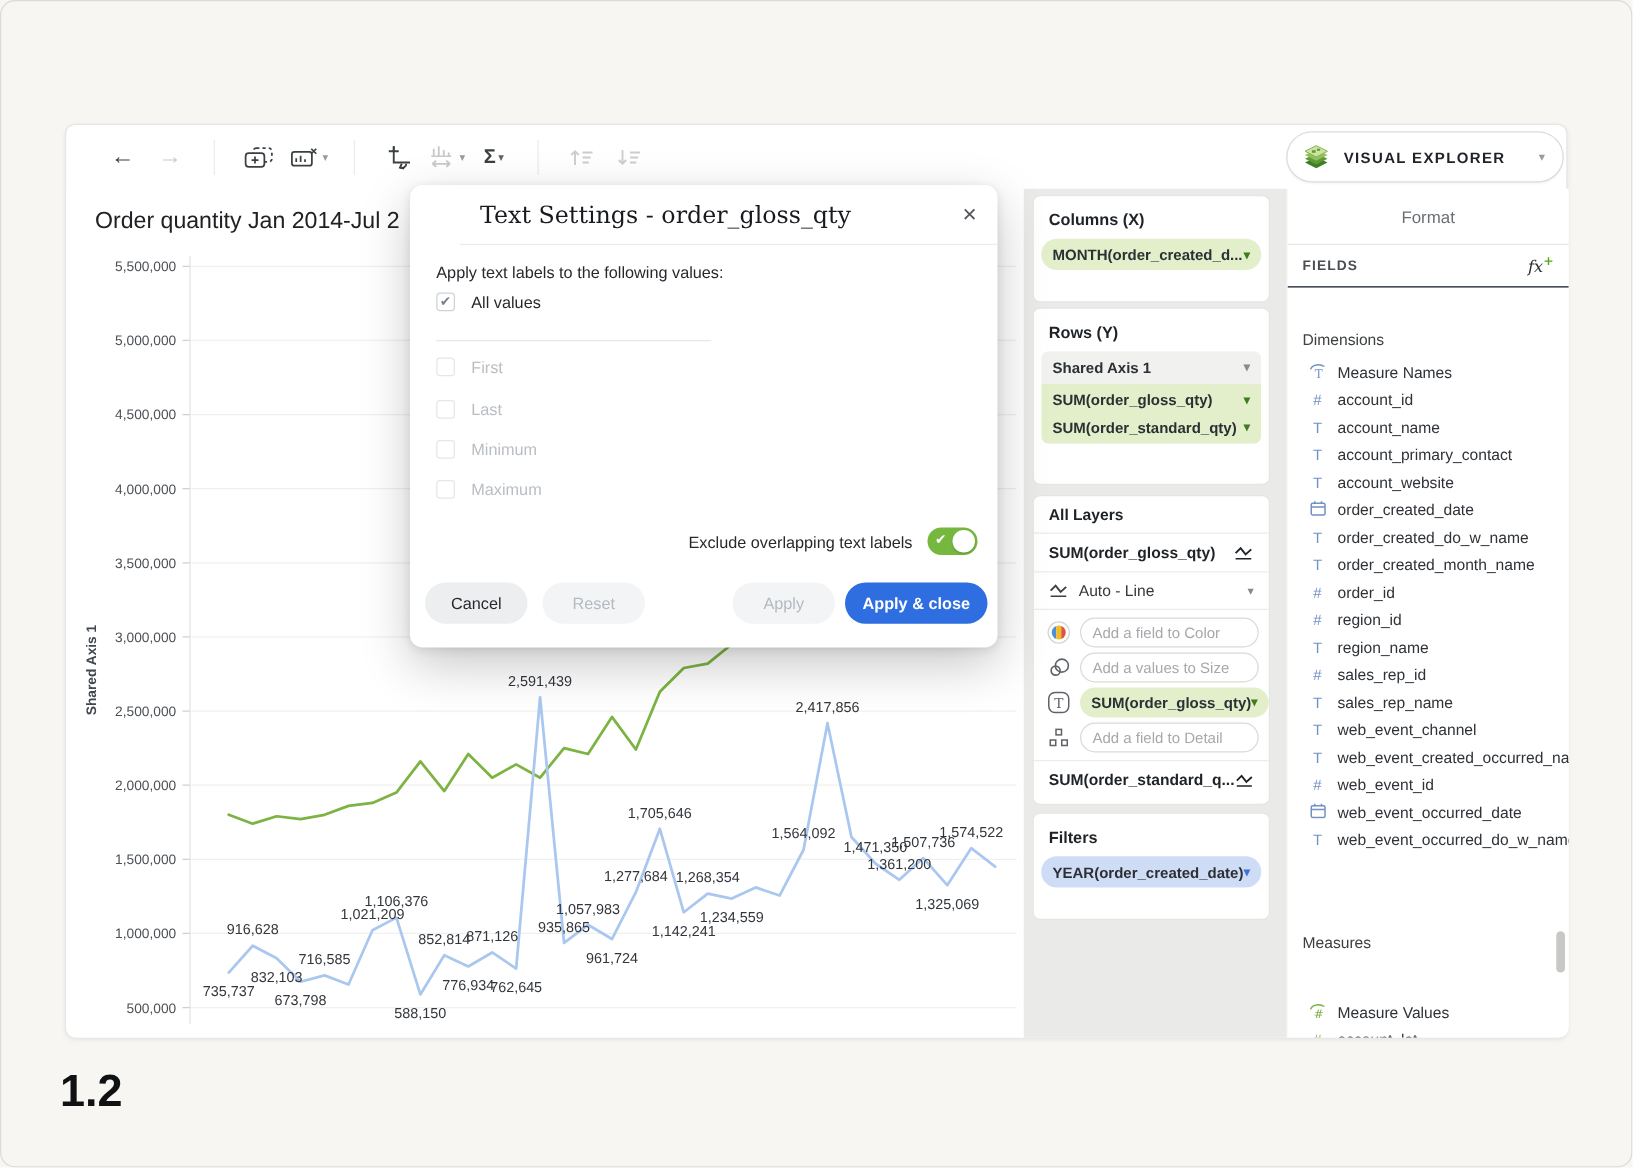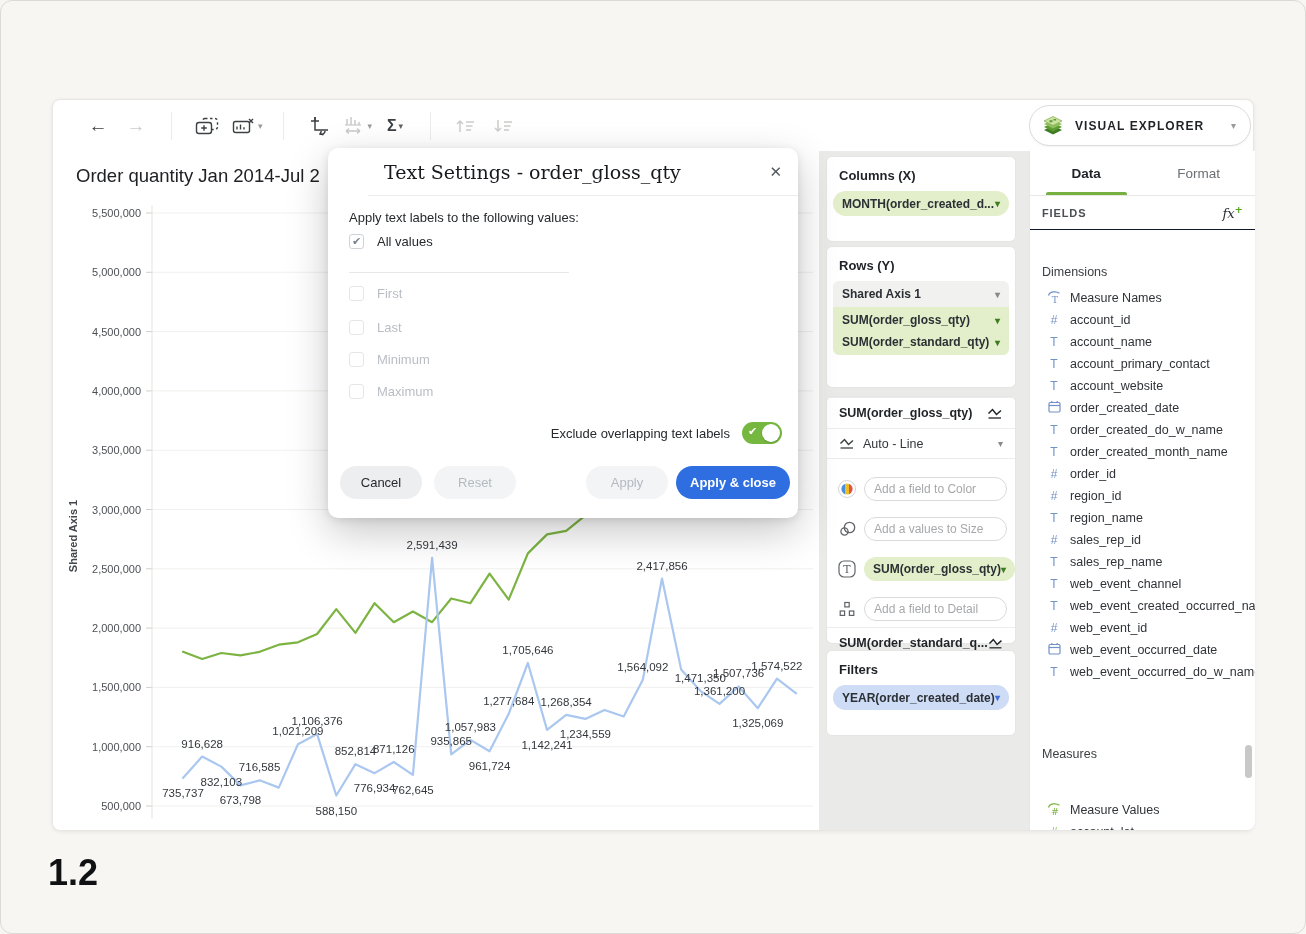--- a/index.html
+++ b/index.html
@@ -43,21 +43,21 @@
   .axis-green { background:#e3efca; padding:2px 0; }
   .axis-row { display:flex; align-items:center; height:22px; padding:0 9px; font-size:12px; font-weight:bold; color:#2b3034; cursor:pointer; }
   .axis-row .pchev { margin-left:auto; font-size:10px; color:#3e7d1f; }
 
   
   .lay-row { display:flex; align-items:center; height:31px; padding:0 12px; font-size:12.5px; font-weight:bold; color:#1f2327; }
   .lay-row.bordered { border-top:1px solid #ececea; }
   .spark { margin-left:auto; }
   .mark-row { display:flex; align-items:center; height:31px; padding:0 12px; border-top:1px solid #ececea; border-bottom:1px solid #ececea; font-size:12.5px; color:#33373b; cursor:pointer; }
   .mark-row .pchev { margin-left:auto; font-size:10px; color:#8a8a88; }
-  .field-drop { display:flex; align-items:center; padding:2px 8px;margin-top:12px; }
+  .field-drop { display:flex; align-items:center; padding:2px 8px; }
   .fd-icon { width:24px; height:24px; display:flex; align-items:center; justify-content:center; margin-right:5px; color:#5f6368; flex:none; }
   .fd-input { flex:1; height:24px; border:1px solid #dadad8; border-radius:12px; display:flex; align-items:center; padding:0 9px; font-size:12px; color:#a6a8ab; background:#fff; }
   .fd-pill { flex:1; height:24px; border-radius:12px; background:#e3efca; display:flex; align-items:center; padding:0 9px; font-size:12px; font-weight:bold; color:#2b3034; cursor:pointer; }
   .fd-pill .pchev { margin-left:auto; font-size:10px; color:#3e7d1f; }
 
   
   .fields-panel { position:absolute; left:976px; top:51px; width:226px; bottom:0; background:#fff; border-left:1px solid #e6e6e4; border-radius:0 0 8px 0; overflow:hidden; }
   .tabs { position:absolute; left:0; top:0; right:0; height:45px; display:flex; border-bottom:1px solid #e8e8e6; }
   .tab { flex:1; display:flex; align-items:center; justify-content:center; font-size:13.5px; color:#6a6f73; cursor:pointer; position:relative; }
   .tab.active { color:#1f2327; font-weight:bold; }
@@ -271,20 +271,23 @@
           </div>
           <div class="axis-row">
             <span>SUM(order_standard_qty)</span>
             <span class="pchev">▾</span>
           </div>
         </div>
       </div>
     </div>
 
     <div class="panel" style="top:246px; height:246px;">
+      <div class="lay-row" style="height:29px">
+        <span>All Layers</span>
+      </div>
       <div class="lay-row bordered">
         <span>SUM(order_gloss_qty)</span>
         <svg class="spark" width="16" height="13" viewBox="0 0 16 13">
             <polyline points="1.5,6.5 5.5,2.5 9.5,7.5 14,3.5" fill="none" stroke="#1f2327" stroke-width="1.5"></polyline>
             <line x1="1.5" y1="11" x2="14" y2="11" stroke="#1f2327" stroke-width="1.3"></line>
           </svg>
       </div>
       <div class="mark-row">
         <svg width="16" height="13" viewBox="0 0 16 13" style="margin-right:8px">
             <polyline points="1.5,6.5 5.5,2.5 9.5,7.5 14,3.5" fill="none" stroke="#3c4043" stroke-width="1.5"></polyline>
@@ -355,21 +358,20 @@
       <div class="panel-title">Filters</div>
       <div class="pill blue">
         <span>YEAR(order_created_date)</span>
         <span class="pchev">▾</span>
       </div>
     </div>
   </div>
 
   <div class="fields-panel">
     <div class="tabs">
-      <div class="tab active">Data</div>
       <div class="tab">Format</div>
     </div>
     <div class="fields-head">
       <span class="fields-head-label">FIELDS</span>
       <span class="fx"><i>f</i>x<sup>+</sup></span>
     </div>
     <div class="section-title" style="top:114px">Dimensions</div>
     <div class="field-list" id="dimensions-list" style="top:136px">
         <div class="field-row">
           <span class="fi dim"><svg width="15" height="14" viewBox="0 0 15 14">

